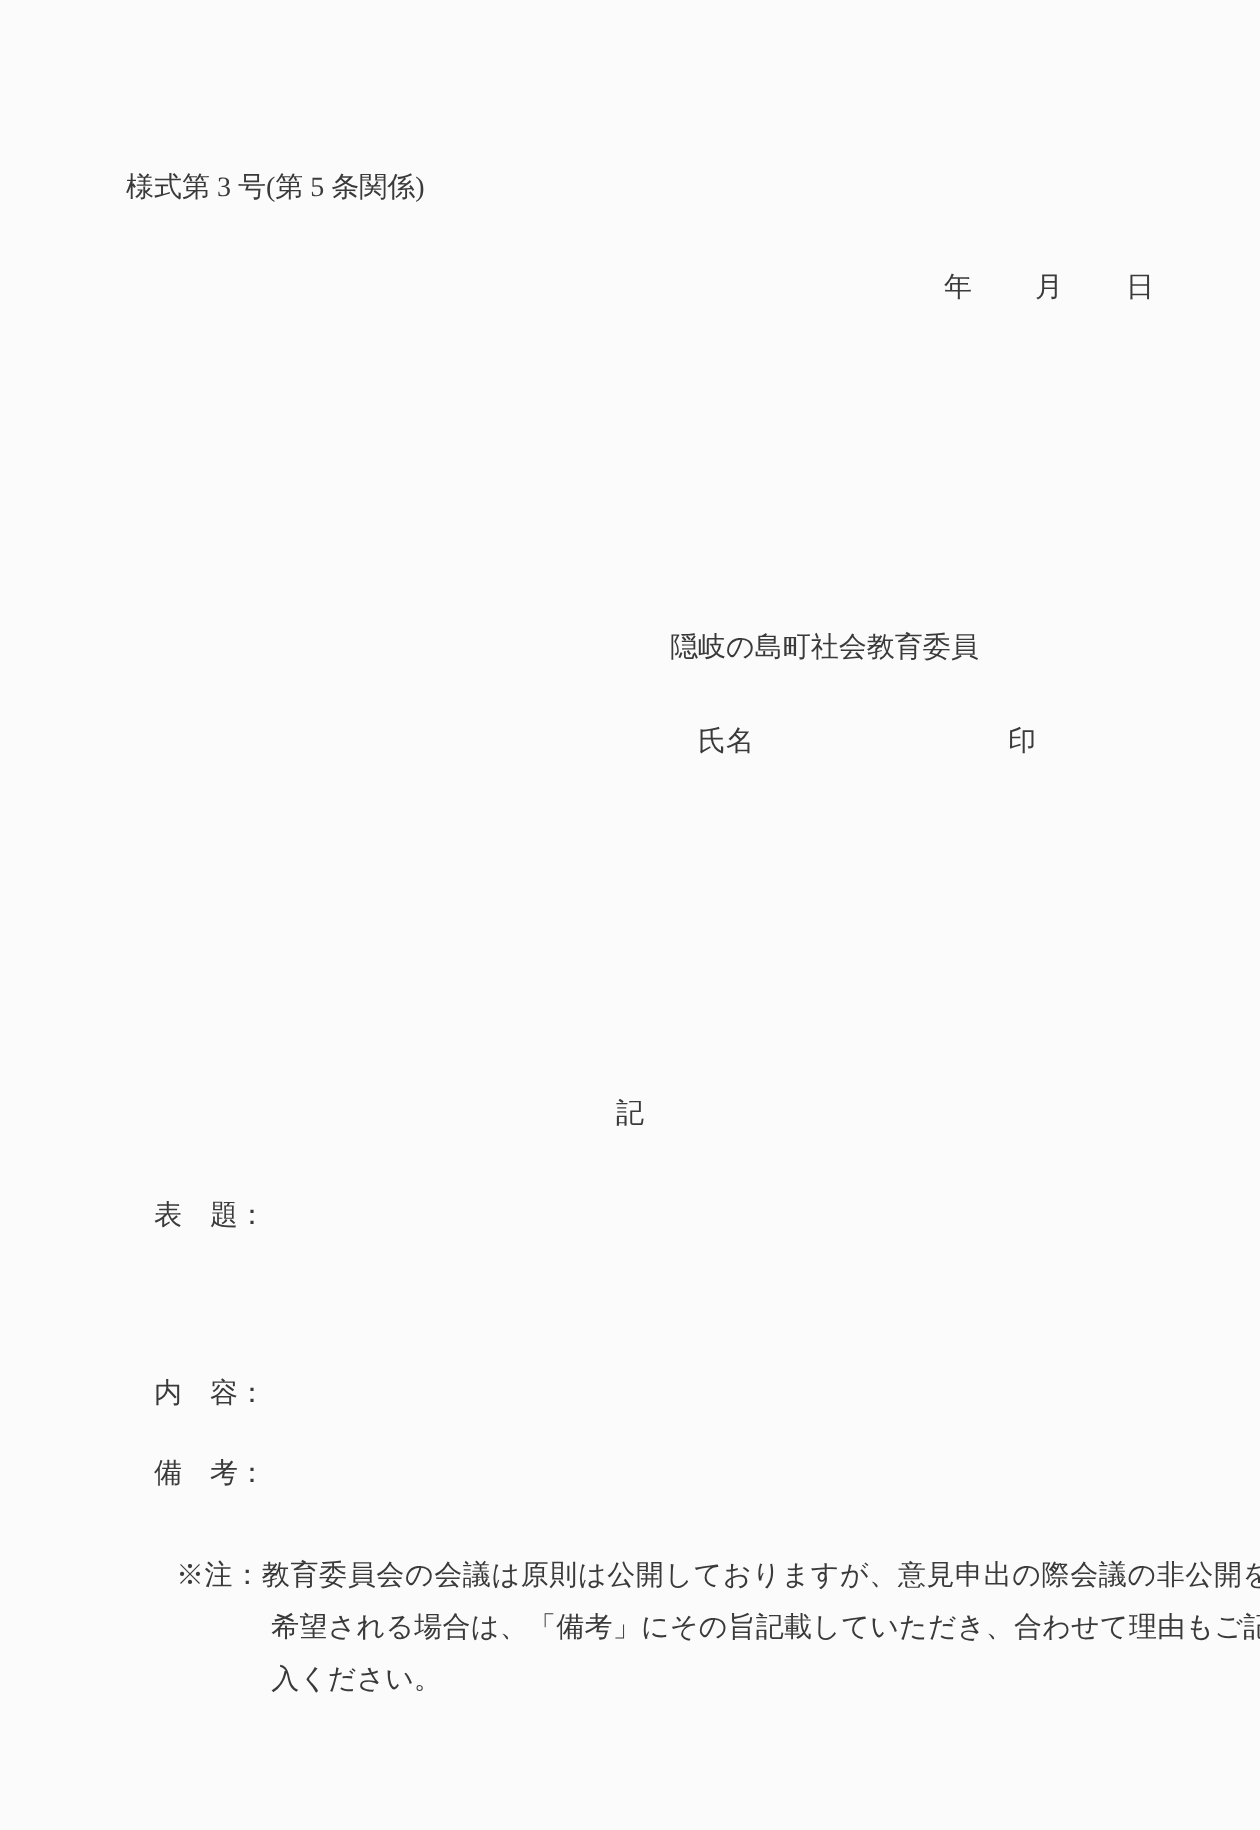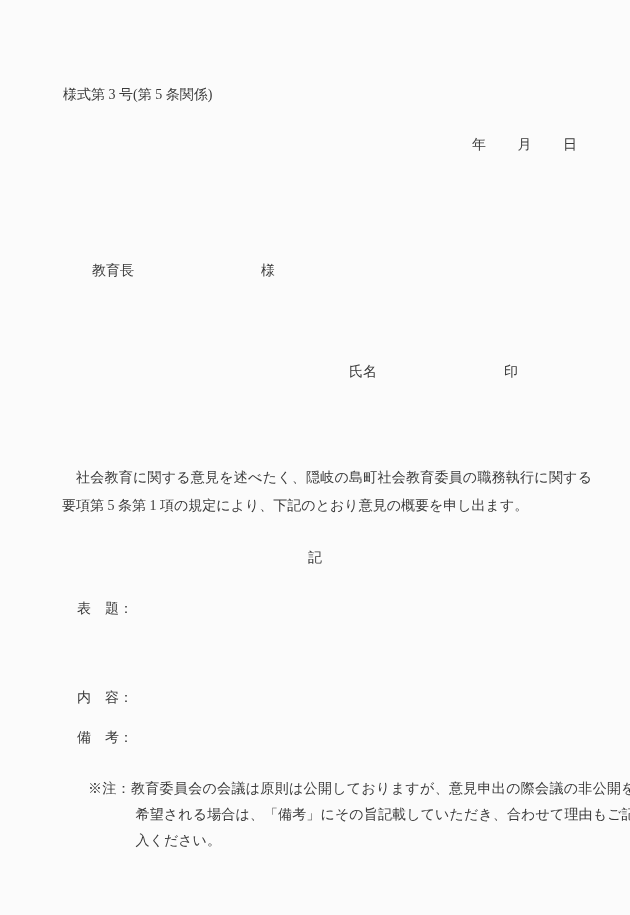--- a/index.html
+++ b/index.html
@@ -44,31 +44,28 @@
 
   <div class="abs" style="top:85px; left:63px">様式第 3 号(第 5 条関係)</div>
 
   <div class="abs date-line" style="top:135px; left:472px; width:105px">
     <span>年</span>
     <span>月</span>
     <span>日</span>
   </div>
 
 
-  <div class="abs" style="top:241px; left:78px">
-    <span>教育長</span><span class="sp" style="width:127px"></span><span>様</span>
-  </div>
 
+  <div class="abs" style="top:315px; left:335px">隠岐の島町社会教育委員</div>
 
   <div class="abs" style="top:342px; left:335px">
     <span>氏名</span><span class="sp" style="width:127px"></span><span>印</span>
   </div>
 
 
-  <div class="abs para" style="top:464px">社会教育に関する意見を述べたく、隠岐の島町社会教育委員の職務執行に関する要項第 5 条第 1 項の規定により、下記のとおり意見の概要を申し出ます。</div>
 
   <div class="abs center" style="top:548px">記</div>
 
   <div class="abs" style="top:599px; left:77px">表　題：</div>
 
   <div class="abs" style="top:688px; left:77px">内　容：</div>
 
   <div class="abs" style="top:728px; left:77px">備　考：</div>
 
   <div class="abs note" style="top:776px; left:88px">

